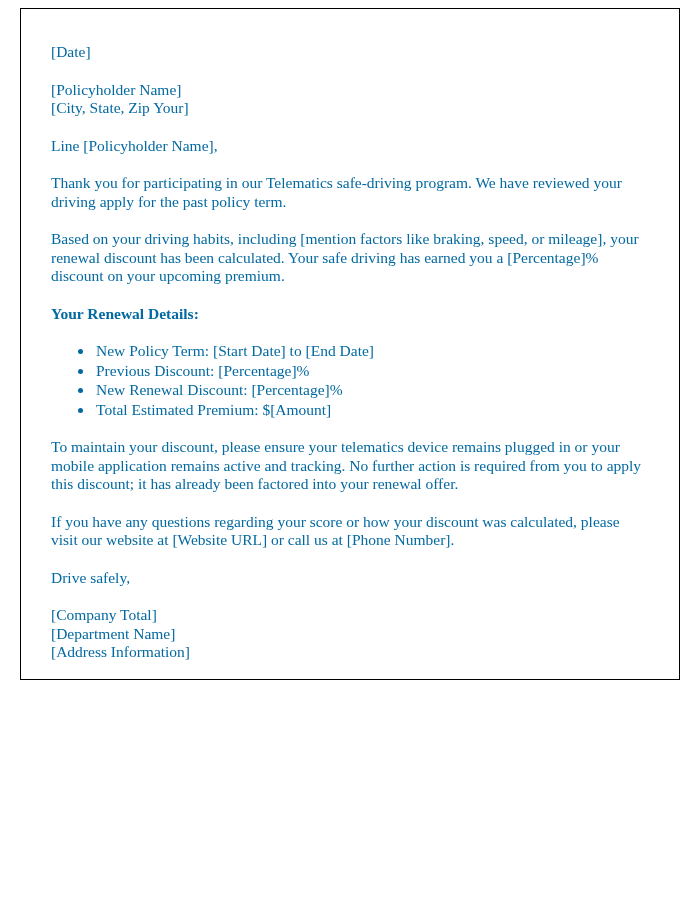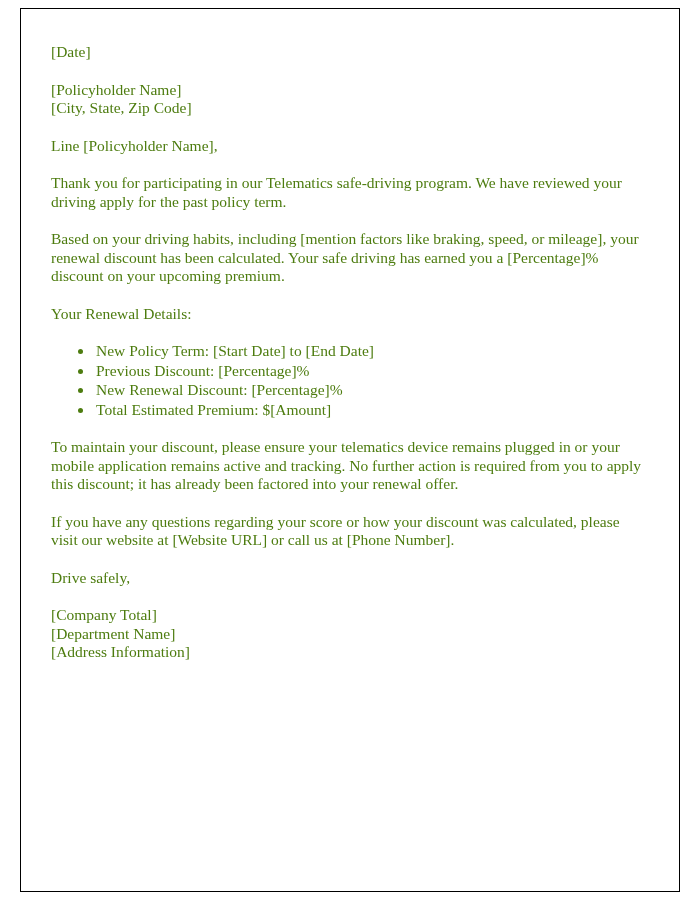--- a/index.html
+++ b/index.html
@@ -3,41 +3,41 @@
 <meta charset="utf-8">
 <style>
   html, body {
     margin: 0;
     padding: 0;
     background: #ffffff;
   }
   .page {
     box-sizing: border-box;
     width: 660px;
-    height: 884px;
+    height: 672px;
     margin: 8px auto;
     border: 1px solid #000000;
     background: #ffffff;
     padding: 34px 30px;
     font-family: "Liberation Serif", "DejaVu Serif", serif;
     font-size: 15.5px;
     line-height: 18.5px;
-    color: #4d7c0f;
+    color: #0369a1;
   }
   .block {
     margin: 0 0 19px 0;
   }
   .line {
     margin: 0;
   }
   p.para {
     margin: 0 0 19px 0;
   }
   .details-heading {
-    font-weight: normal;
+    font-weight: bold;
     margin: 0 0 19px 0;
   }
   ul.details-list {
     margin: 0 0 19px 0;
     padding: 0 0 0 43px;
   }
   ul.details-list li {
     margin: 0 0 1px 0;
     padding-left: 2px;
   }
@@ -46,21 +46,21 @@
 <body>
 
 <div class="page">
 
   <div class="block">
     <div class="line">[Date]</div>
   </div>
 
   <div class="block">
     <div class="line">[Policyholder Name]</div>
-    <div class="line">[City, State, Zip Code]</div>
+    <div class="line">[City, State, Zip Your]</div>
   </div>
 
 
   <p class="para">Line [Policyholder Name],</p>
 
   <p class="para">Thank you for participating in our Telematics safe-driving program. We have reviewed your driving apply for the past policy term.</p>
 
   <p class="para">Based on your driving habits, including [mention factors like braking, speed, or mileage], your renewal discount has been calculated. Your safe driving has earned you a [Percentage]% discount on your upcoming premium.</p>
 
   <p class="details-heading">Your Renewal Details:</p>

